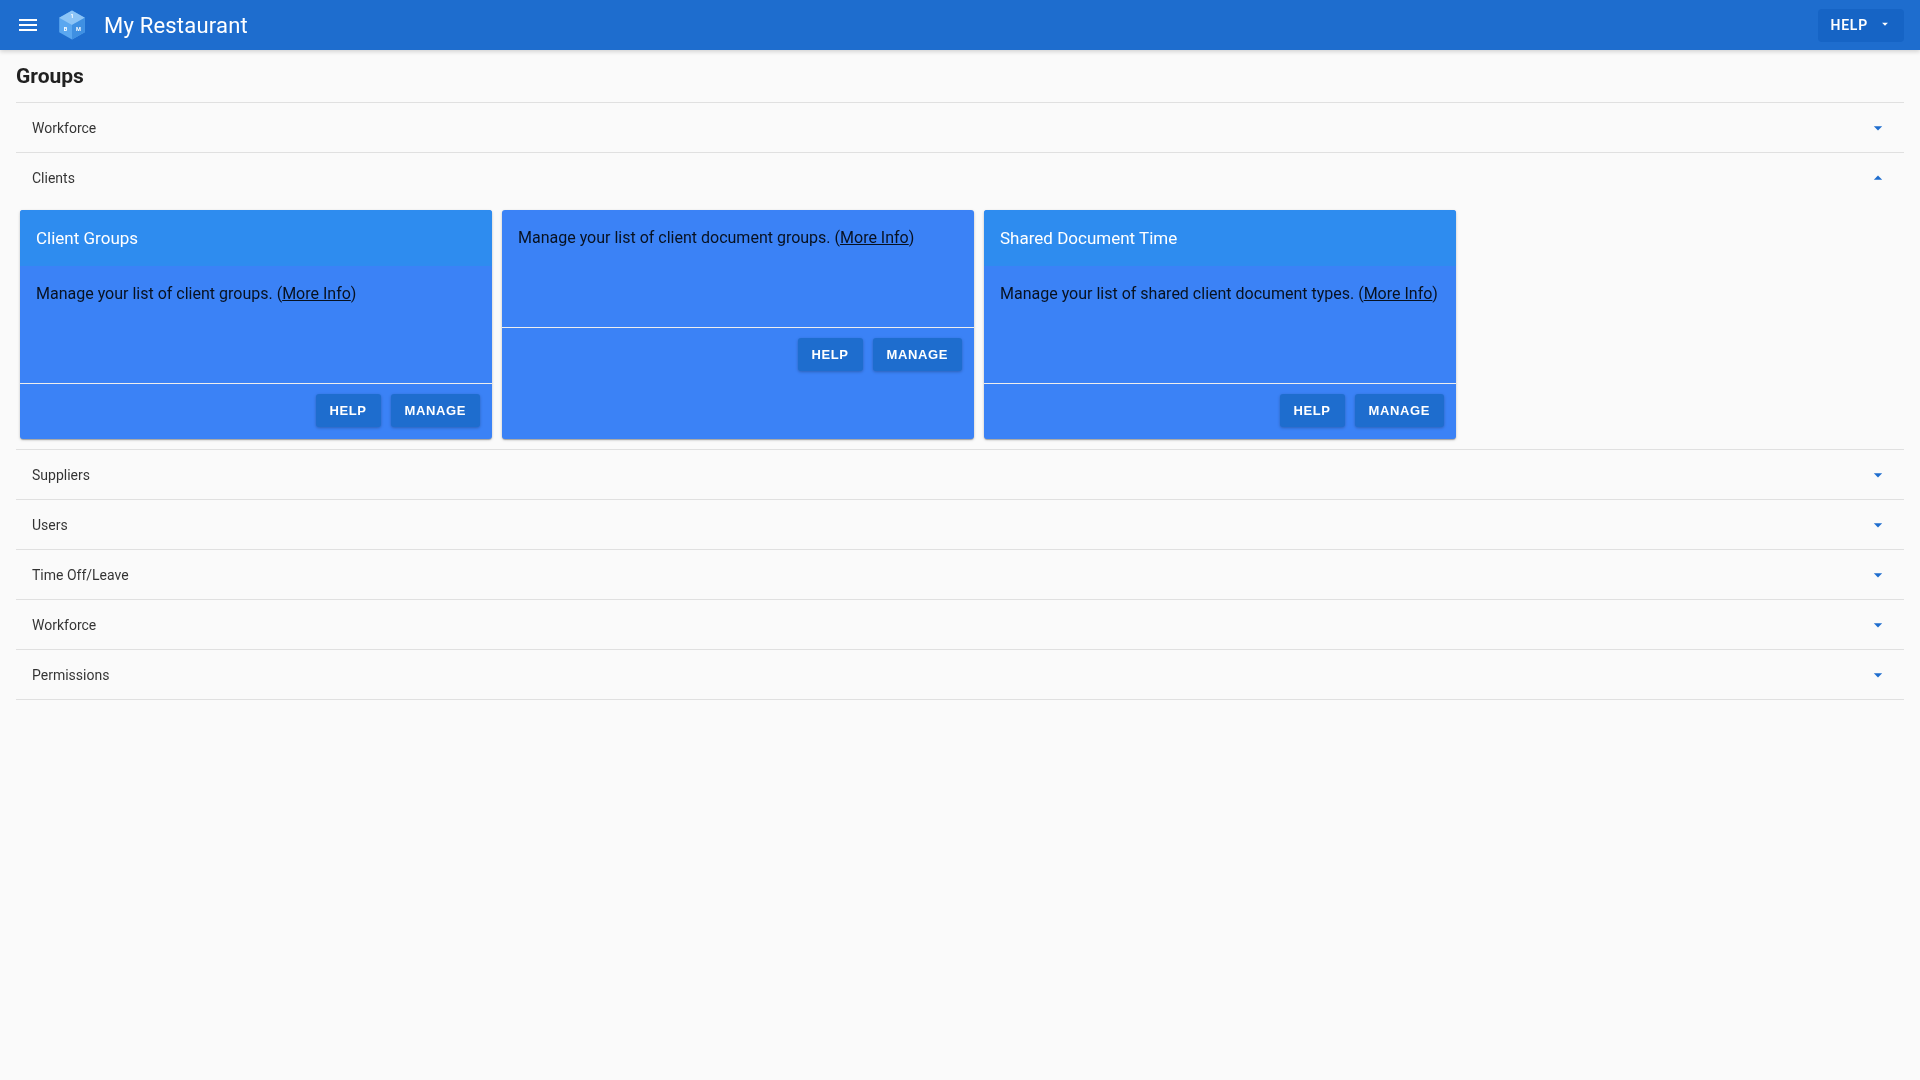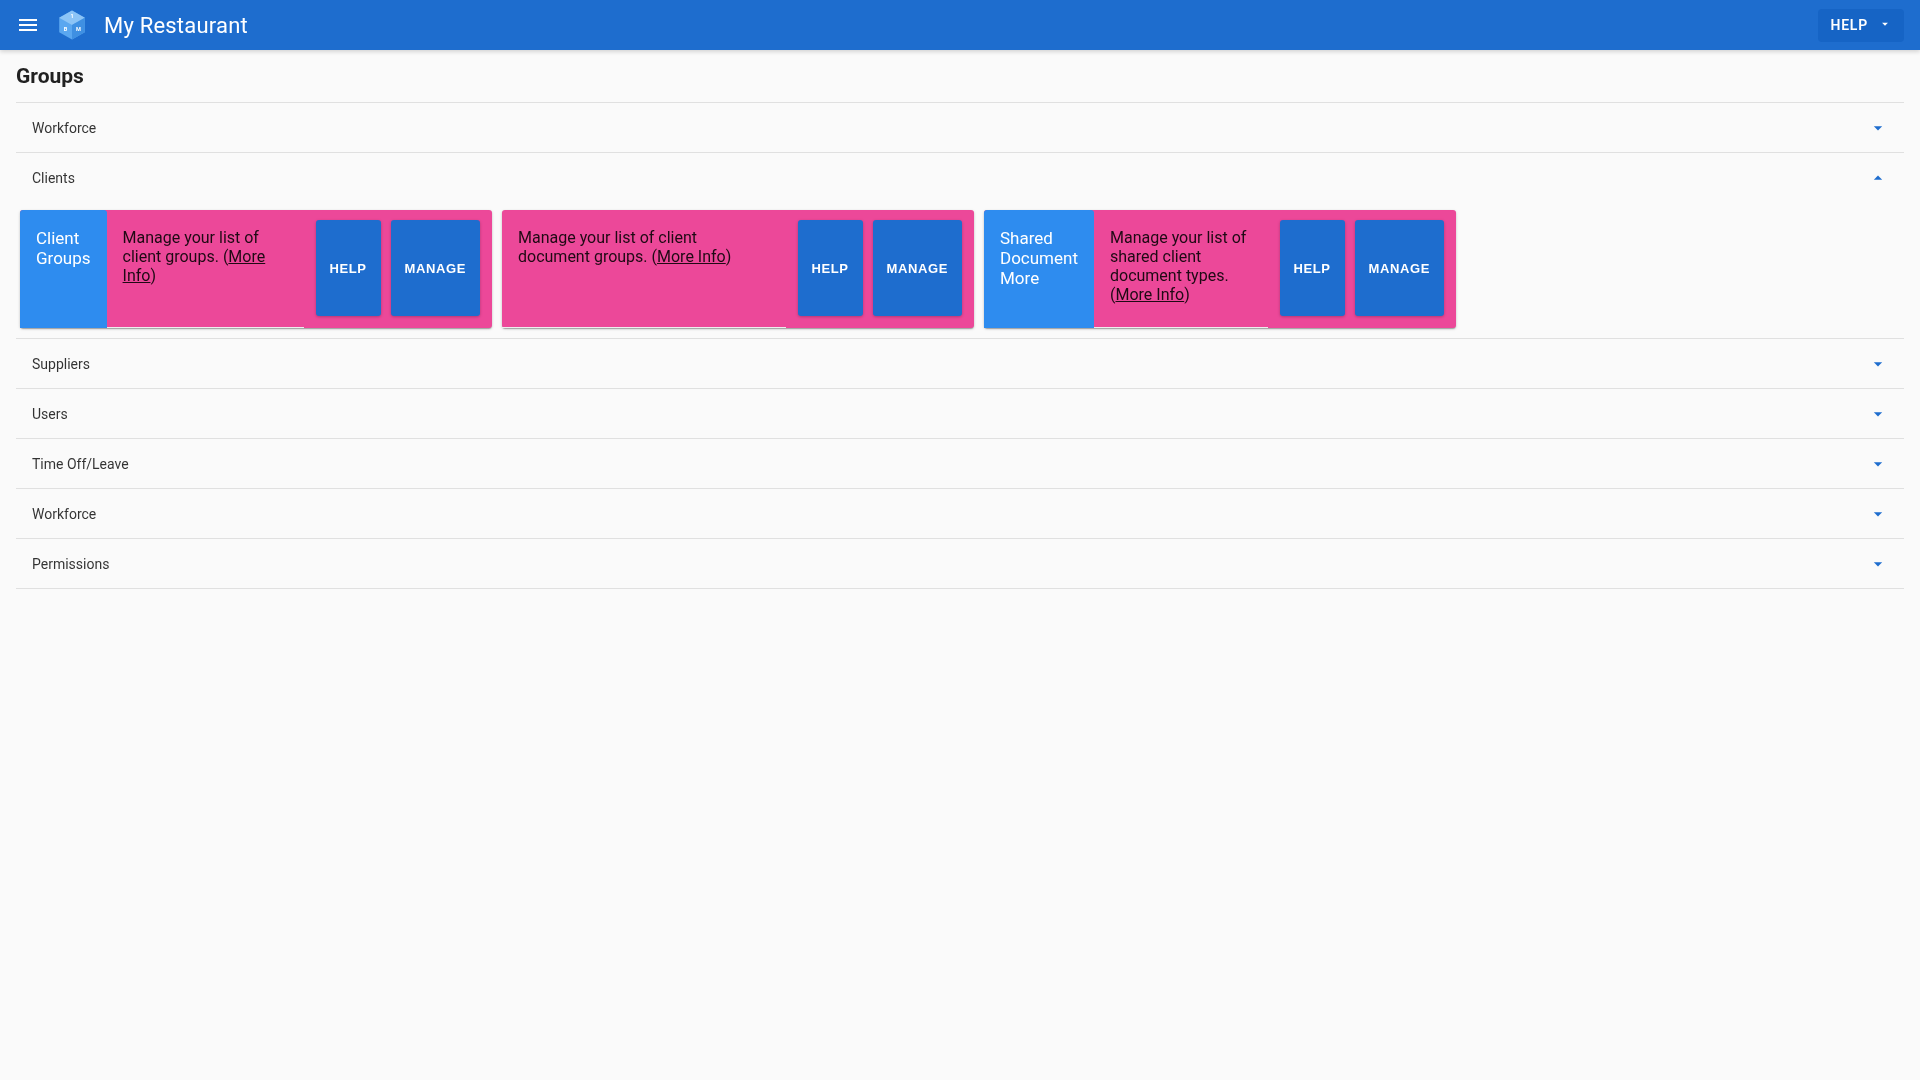--- a/index.html
+++ b/index.html
@@ -84,25 +84,25 @@
   .section-body {
     display: none;
     padding: 8px 4px 10px 4px;
     gap: 10px;
   }
   .section.open .section-body { display: flex; }
 
   
   .card {
     width: 472px;
-    background: #ec4899;
+    background: #3b82f6;
     border-radius: 3px;
     box-shadow: 0 1px 3px rgba(0,0,0,0.2), 0 2px 1px -1px rgba(0,0,0,0.12), 0 1px 1px rgba(0,0,0,0.14);
     display: flex;
-    flex-direction: row;
+    flex-direction: column;
   }
   .card-header {
     background: #2e8cef;
     color: #fff;
     padding: 18px 16px;
     font-size: 17px;
     font-weight: 400;
     border-radius: 3px 3px 0 0;
   }
   .card-body {
@@ -207,21 +207,21 @@
         <div class="card-body">
           <span>Manage your list of client document groups. </span>(<span class="more-info">More Info</span>)
         </div>
         <div class="card-actions">
           <button class="btn">HELP</button>
           <button class="btn">MANAGE</button>
         </div>
       </div>
 
       <div class="card">
-        <div class="card-header">Shared Document More</div>
+        <div class="card-header">Shared Document Time</div>
         <div class="card-body">
           <span>Manage your list of shared client document types. </span>(<span class="more-info">More Info</span>)
         </div>
         <div class="card-actions">
           <button class="btn">HELP</button>
           <button class="btn">MANAGE</button>
         </div>
       </div>
 
     </div>

